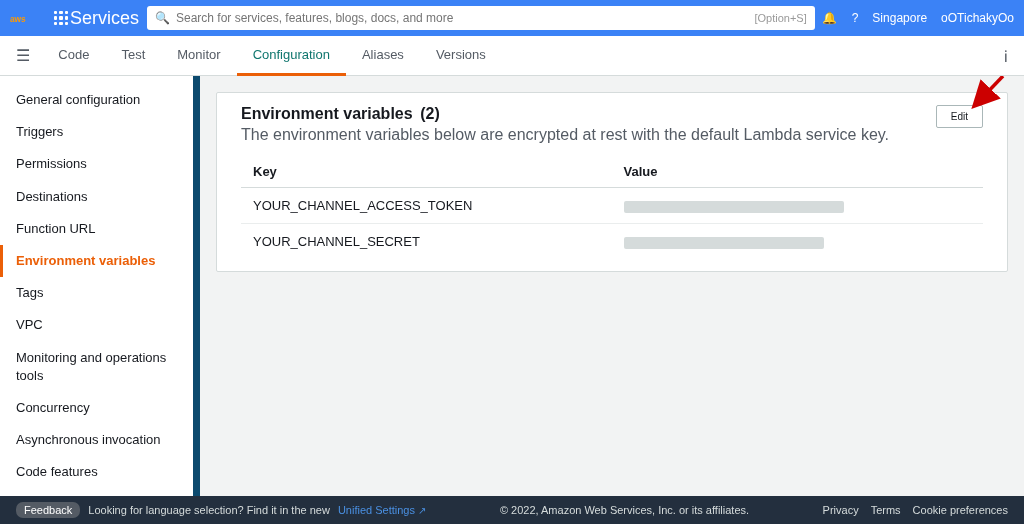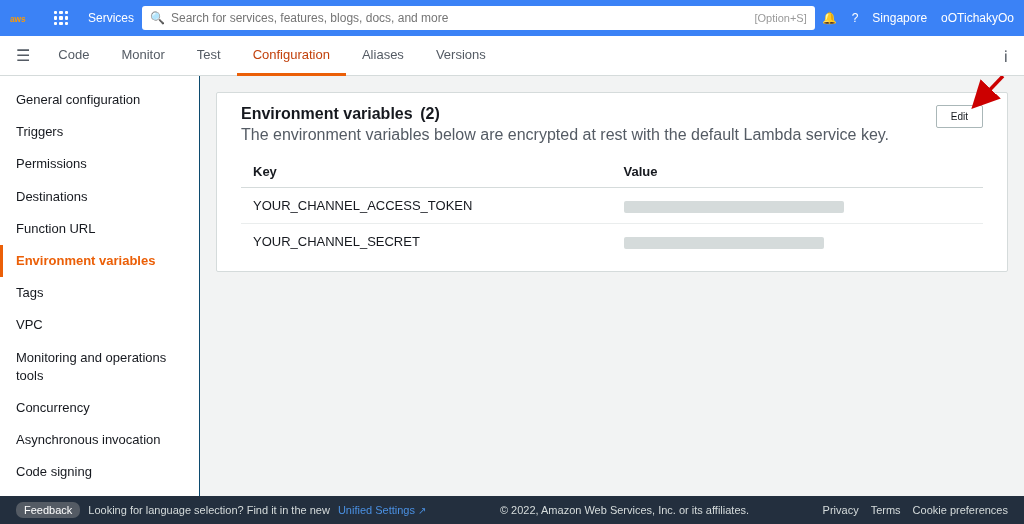--- a/index.html
+++ b/index.html
@@ -15,24 +15,24 @@
       gap: 8px;
     }
     .aws-logo {
       width: 32px;
       height: 20px;
       margin-right: 4px;
       flex-shrink: 0;
     }
     .services-btn {
       color: #fff;
-      font-size: 12px;
-      display: flex;
-      align-items: center;
-      gap: 20px;
+      font-size: 18px;
+      display: flex;
+      align-items: center;
+      gap: 2px;
       cursor: pointer;
       white-space: nowrap;
     }
     .grid-icon { display: grid; grid-template-columns: 1fr 1fr 1fr; gap: 2px; width: 14px; height: 14px; }
     .grid-icon span { background: #fff; border-radius: 1px; }
     .search-bar {
       flex: 1;
       height: 24px;
       background: #fff;
       border: none;
@@ -77,37 +77,37 @@
       padding: 0 16px;
       height: 40px;
       display: flex;
       align-items: center;
       font-size: 13px;
       color: #545b64;
       cursor: pointer;
       border-bottom: 3px solid transparent;
     }
     .tab.active {
-      color: #c2410c;
+      color: #0f766e;
       border-bottom: 3px solid #eb5f07;
       font-weight: 500;
     }
 
     
     .main-layout {
       display: flex;
       height: calc(524px - 36px - 40px - 28px);
       background: #f2f3f3;
     }
 
     
     .sidebar {
       width: 200px;
       background: #fff;
-      border-right: 1px solid #0c4a6e;
+      border-right: 7px solid #0c4a6e;
       overflow-y: auto;
       flex-shrink: 0;
       padding: 8px 0;
     }
     .sidebar-item {
       padding: 7px 16px;
       font-size: 13px;
       color: #16191f;
       cursor: pointer;
       line-height: 1.4;
@@ -262,22 +262,22 @@
     <span>🔔</span>
     <span>?</span>
     <span>Singapore</span>
     <span>oOTichakyOo</span>
   </div>
 </div>
 
 <div class="sub-nav">
   <span class="hamburger">☰</span>
   <div class="tab">Code</div>
+  <div class="tab">Test</div>
   <div class="tab">Monitor</div>
-  <div class="tab">Test</div>
   <div class="tab active">Configuration</div>
   <div class="tab">Aliases</div>
   <div class="tab">Versions</div>
   <div style="flex:1"></div>
   <span style="color:#545b64; font-size:16px; cursor:pointer;">ℹ</span>
 </div>
 
 <div class="main-layout">
 
   <div class="sidebar">
@@ -285,21 +285,21 @@
     <div class="sidebar-item">Triggers</div>
     <div class="sidebar-item">Permissions</div>
     <div class="sidebar-item">Destinations</div>
     <div class="sidebar-item">Function URL</div>
     <div class="sidebar-item active">Environment variables</div>
     <div class="sidebar-item">Tags</div>
     <div class="sidebar-item">VPC</div>
     <div class="sidebar-item">Monitoring and operations tools</div>
     <div class="sidebar-item">Concurrency</div>
     <div class="sidebar-item">Asynchronous invocation</div>
-    <div class="sidebar-item">Code signing</div>
+    <div class="sidebar-item">Code features</div>
     <div class="sidebar-item">Database proxies</div>
 
   </div>
 
   <div class="content">
     <div class="card">
       <div class="card-header">
         <div>
           <div>
             <span style="font-size:16px; font-weight:700;">Environment variables</span>

